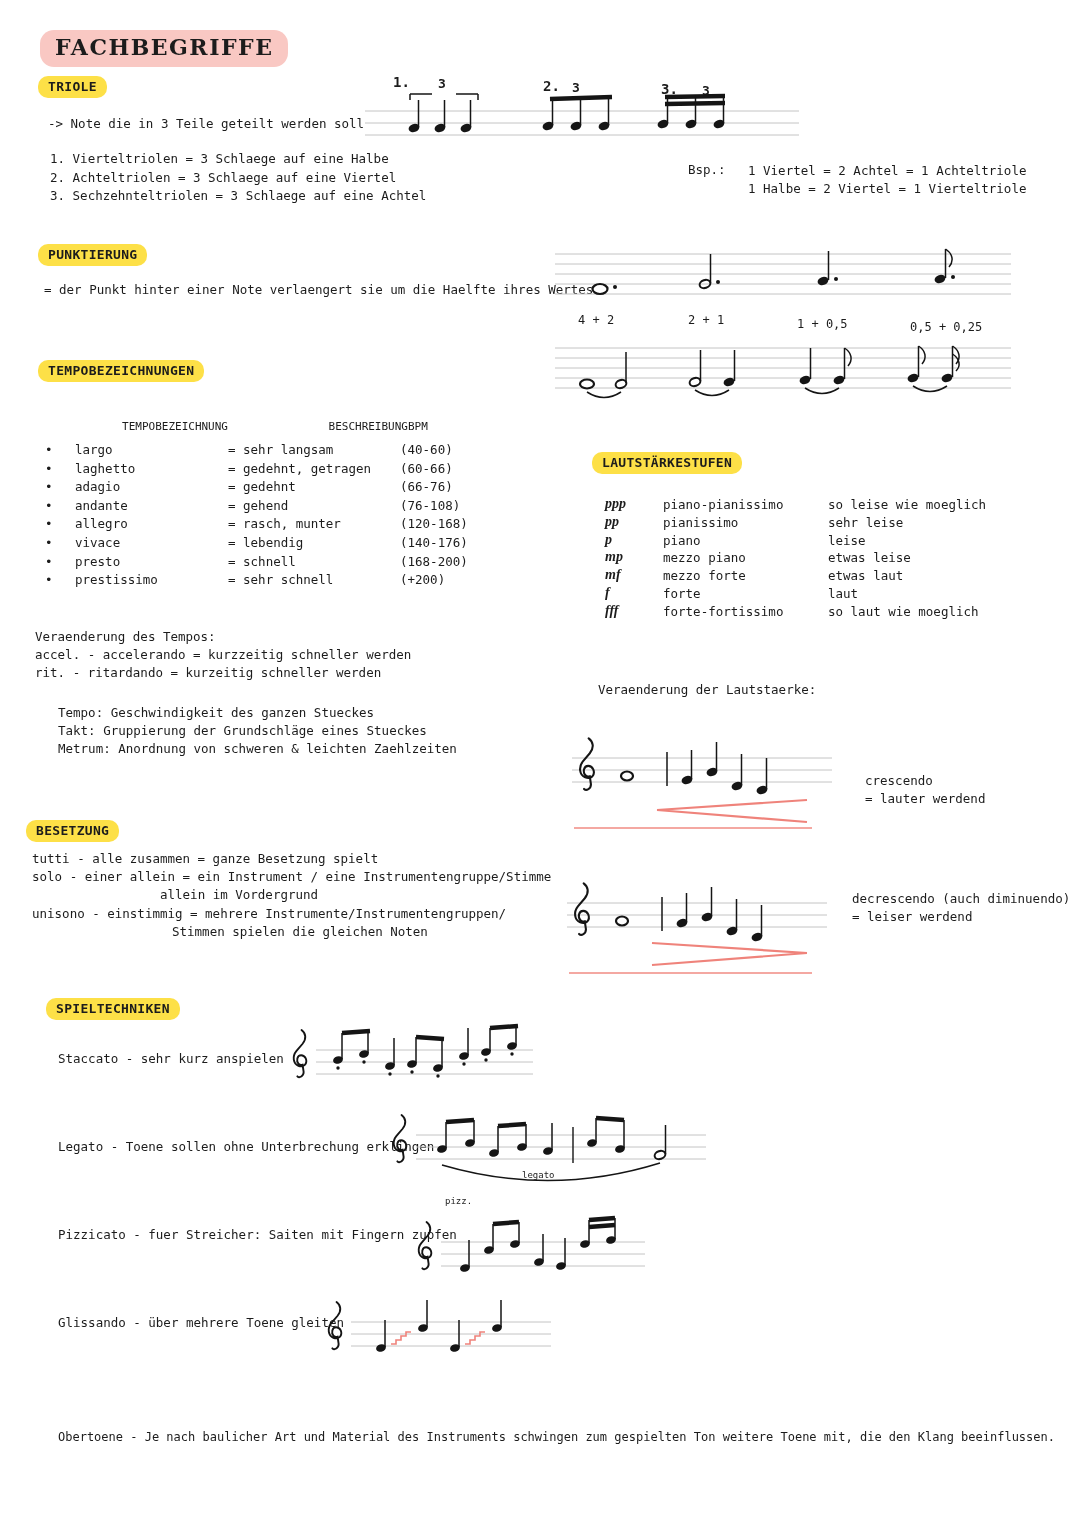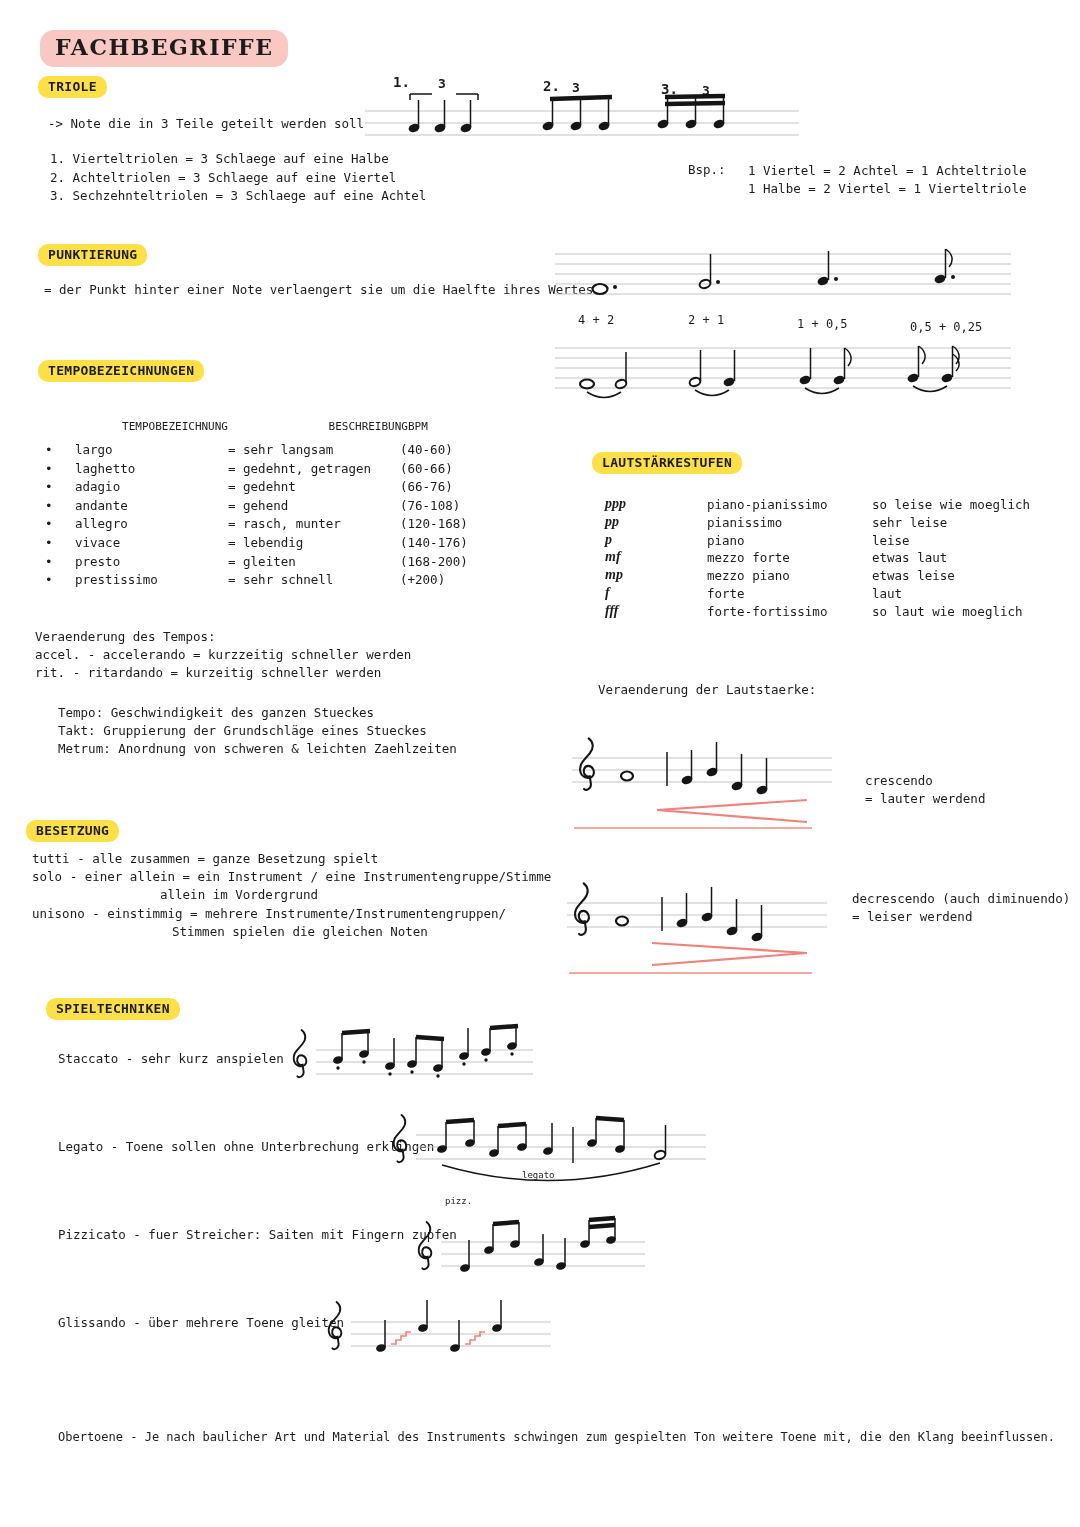--- a/index.html
+++ b/index.html
@@ -22,21 +22,21 @@
   .lines > div { line-height:18.5px; }
   .tbl-head { display:flex; font-size:11px;text-align:right; }
   .tbl-head span:nth-child(1){ width:173px; }
   .tbl-head span:nth-child(2){ width:180px; }
   .trow { display:flex; line-height:18.6px; }
   .trow .bu { width:30px; }
   .trow .nm { width:153px; }
   .trow .ds { width:172px; }
   .drow { display:flex; line-height:17.8px; }
   .drow .sy { width:58px; font-family:Liberation Serif, serif; font-style:italic; font-weight:bold; font-size:14px; line-height:15px; }
-  .drow .nm { width:165px;margin-left:44px; }
+  .drow .nm { width:165px; }
   .sl { stroke:#c4c4c4; stroke-width:1; }
   .stem { stroke:#151515; stroke-width:1.5; }
   .beam { stroke:#151515; stroke-width:4.5; }
   .thin { stroke:#151515; stroke-width:1.5; fill:none; }
   .red  { stroke:#ef837b; fill:none; }
   .notelabel { font-weight:bold; font-size:14px; }
   .tripnum { font-weight:bold; font-size:13px; }
   .valuelabel { font-size:12px; }
   .annot { font-size:9px; }
 </style>
@@ -218,21 +218,21 @@
       </div>
     <div class="trow">
         <span class="bu">•</span>
         <span class="nm">vivace</span>
         <span class="ds">= lebendig</span>
         <span>(140-176)</span>
       </div>
     <div class="trow">
         <span class="bu">•</span>
         <span class="nm">presto</span>
-        <span class="ds">= gleiten</span>
+        <span class="ds">= schnell</span>
         <span>(168-200)</span>
       </div>
     <div class="trow">
         <span class="bu">•</span>
         <span class="nm">prestissimo</span>
         <span class="ds">= sehr schnell</span>
         <span>(+200)</span>
       </div>
   </div>
 
@@ -260,28 +260,28 @@
         <span class="sy">pp</span>
         <span class="nm">pianissimo</span>
         <span>sehr leise</span>
       </div>
     <div class="drow">
         <span class="sy">p</span>
         <span class="nm">piano</span>
         <span>leise</span>
       </div>
     <div class="drow">
+        <span class="sy">mp</span>
+        <span class="nm">mezzo piano</span>
+        <span>etwas leise</span>
+      </div>
+    <div class="drow">
         <span class="sy">mf</span>
         <span class="nm">mezzo forte</span>
         <span>etwas laut</span>
-      </div>
-    <div class="drow">
-        <span class="sy">mp</span>
-        <span class="nm">mezzo piano</span>
-        <span>etwas leise</span>
       </div>
     <div class="drow">
         <span class="sy">f</span>
         <span class="nm">forte</span>
         <span>laut</span>
       </div>
     <div class="drow">
         <span class="sy">fff</span>
         <span class="nm">forte-fortissimo</span>
         <span>so laut wie moeglich</span>

